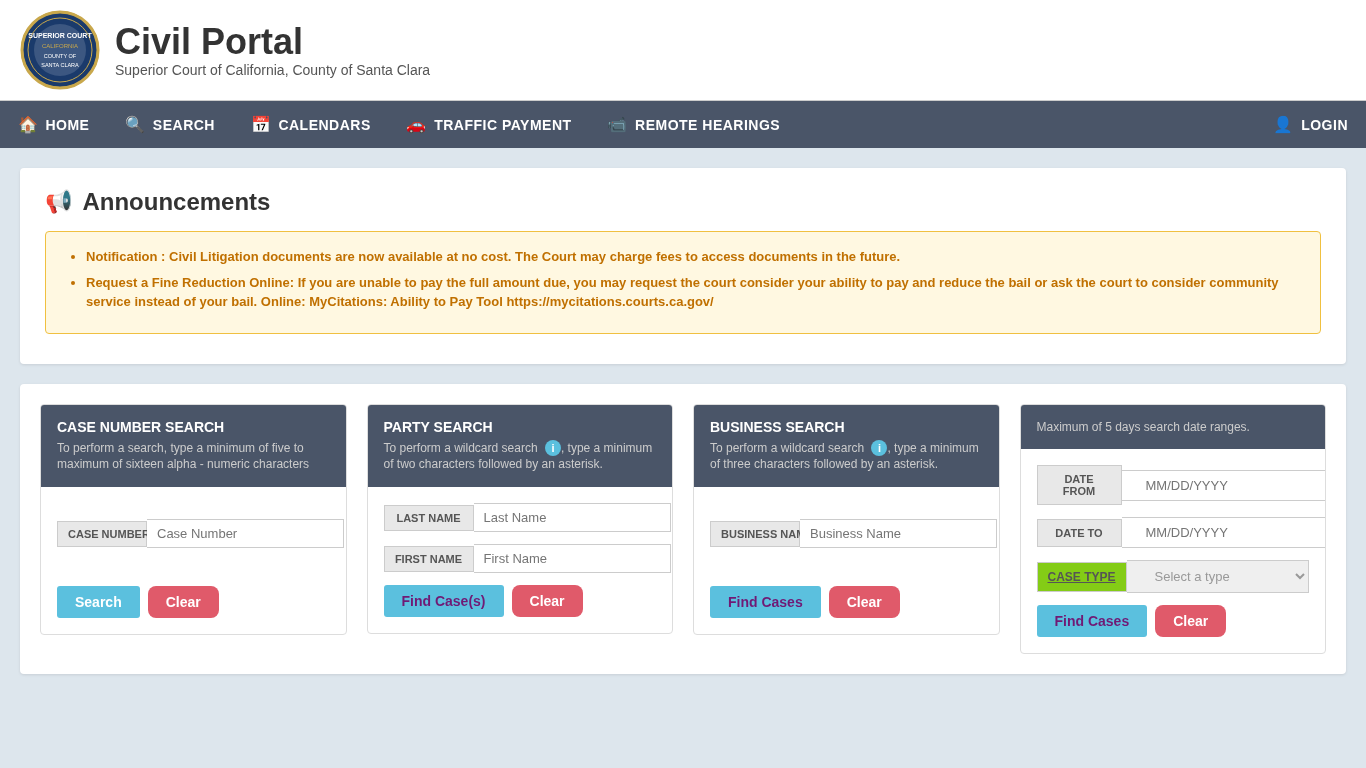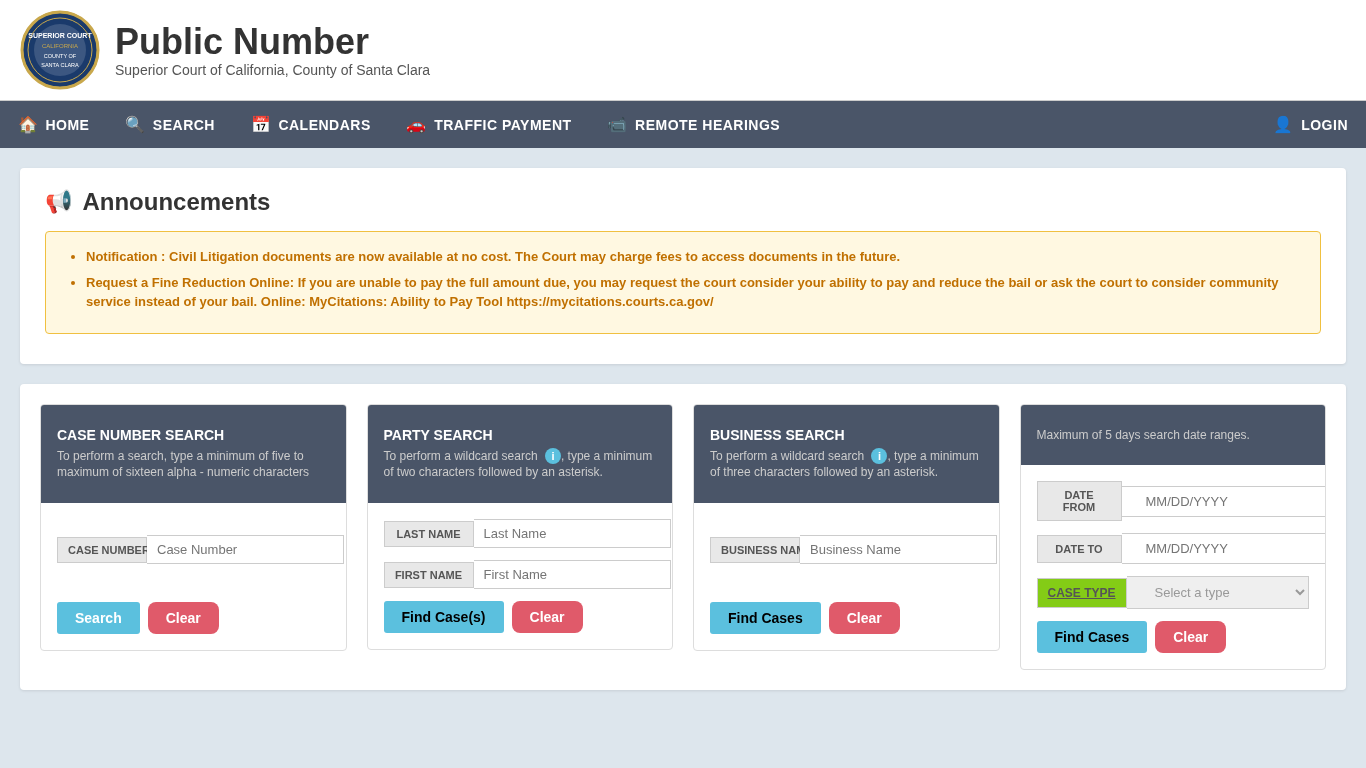--- a/index.html
+++ b/index.html
@@ -29,21 +29,21 @@
     .announcements-title .megaphone { margin-right: 10px; font-size: 22px; }
     .announcements-box { background: #fff8e1; border: 1px solid #f0c040; border-radius: 4px; padding: 15px 20px; }
     .announcements-box ul { padding-left: 20px; }
     .announcements-box li { color: #c07000; font-size: 13px; margin-bottom: 6px; line-height: 1.5; font-weight: bold; }
 
     
     .search-panels { background: #fff; border-radius: 4px; padding: 20px; box-shadow: 0 1px 3px rgba(0,0,0,0.1); display: flex; gap: 20px; align-items: flex-start; }
 
     
     .search-panel { flex: 1; border: 1px solid #ddd; border-radius: 4px; overflow: hidden; min-width: 0; }
-    .search-panel-header { background: #4a5568; color: #fff; padding: 22px 16px; }
+    .search-panel-header { background: #4a5568; color: #fff; padding: 14px 16px; }
     .search-panel-header h3 { font-size: 14px; font-weight: bold; text-transform: uppercase; margin-bottom: 5px; }
     .search-panel-header p { font-size: 12px; color: #ccc; line-height: 1.4; }
     .search-panel-body { padding: 16px; }
 
     
     .field-row { display: flex; align-items: center; margin-bottom: 12px; }
     .field-label { background: #e8e8e8; border: 1px solid #ccc; padding: 6px 10px; font-size: 11px; font-weight: bold; text-transform: uppercase; color: #555; white-space: nowrap; min-width: 90px; text-align: center; }
     .field-input { flex: 1; border: 1px solid #ccc; border-left: none; padding: 6px 10px; font-size: 13px; color: #999; outline: none; }
 
     
@@ -53,21 +53,21 @@
     .date-cal { border: 1px solid #ccc; border-left: none; padding: 6px 8px; background: #f5f5f5; cursor: pointer; color: #555; }
 
     
     .case-type-row { display: flex; align-items: center; margin-bottom: 12px; }
     .case-type-label { background: #84cc16; border: 1px solid #ccc; padding: 7px 10px; font-size: 12px; font-weight: bold; text-transform: uppercase; color: #555; min-width: 85px; text-align: center; text-decoration: underline; }
 
     
     .btn-row { display: flex; gap: 8px; margin-top: 10px; }
     .btn-search { background: #5bc0de; color: #fff; border: none; padding: 8px 18px; border-radius: 3px; font-size: 14px; cursor: pointer; font-weight: bold; }
     .btn-clear { background: #e05a6a; color: #fff; border: none; padding: 8px 18px; border-radius: 8px; font-size: 14px; cursor: pointer; font-weight: bold; }
-    .btn-find { background: #5bc0de; color: #000000; border: none; padding: 8px 18px; border-radius: 3px; font-size: 14px; cursor: pointer; font-weight: bold; }
+    .btn-find { background: #5bc0de; color: #701a75; border: none; padding: 8px 18px; border-radius: 3px; font-size: 14px; cursor: pointer; font-weight: bold; }
 
     .info-icon { display: inline-block; width: 16px; height: 16px; background: #5bc0de; color: #fff; border-radius: 50%; text-align: center; line-height: 16px; font-size: 11px; font-weight: bold; margin-left: 4px; cursor: pointer; }
 
     .spacer-row { height: 16px; }
   </style>
 </head>
 <body>
 
 <div class="header">
   <div class="header-logo">
@@ -76,21 +76,21 @@
       <circle cx="40" cy="40" r="32" fill="#1a3a6b" stroke="#c9a84c" stroke-width="1"></circle>
       <circle cx="40" cy="40" r="26" fill="#fff" opacity="0.15"></circle>
       <text x="40" y="28" text-anchor="middle" fill="#fff" font-size="7" font-weight="bold">SUPERIOR COURT</text>
       <text x="40" y="38" text-anchor="middle" fill="#c9a84c" font-size="6">CALIFORNIA</text>
       <text x="40" y="48" text-anchor="middle" fill="#fff" font-size="5.5">COUNTY OF</text>
       <text x="40" y="57" text-anchor="middle" fill="#fff" font-size="5.5">SANTA CLARA</text>
       <circle cx="40" cy="40" r="38" fill="none" stroke="#c9a84c" stroke-width="2"></circle>
     </svg>
   </div>
   <div class="header-title">
-    <h1>Public Number</h1>
+    <h1>Civil Portal</h1>
     <p>Superior Court of California, County of Santa Clara</p>
   </div>
 </div>
 
 <nav>
   <a href="#">
     <span class="nav-icon">🏠</span>
     <span>HOME</span>
   </a>
   <a href="#">

